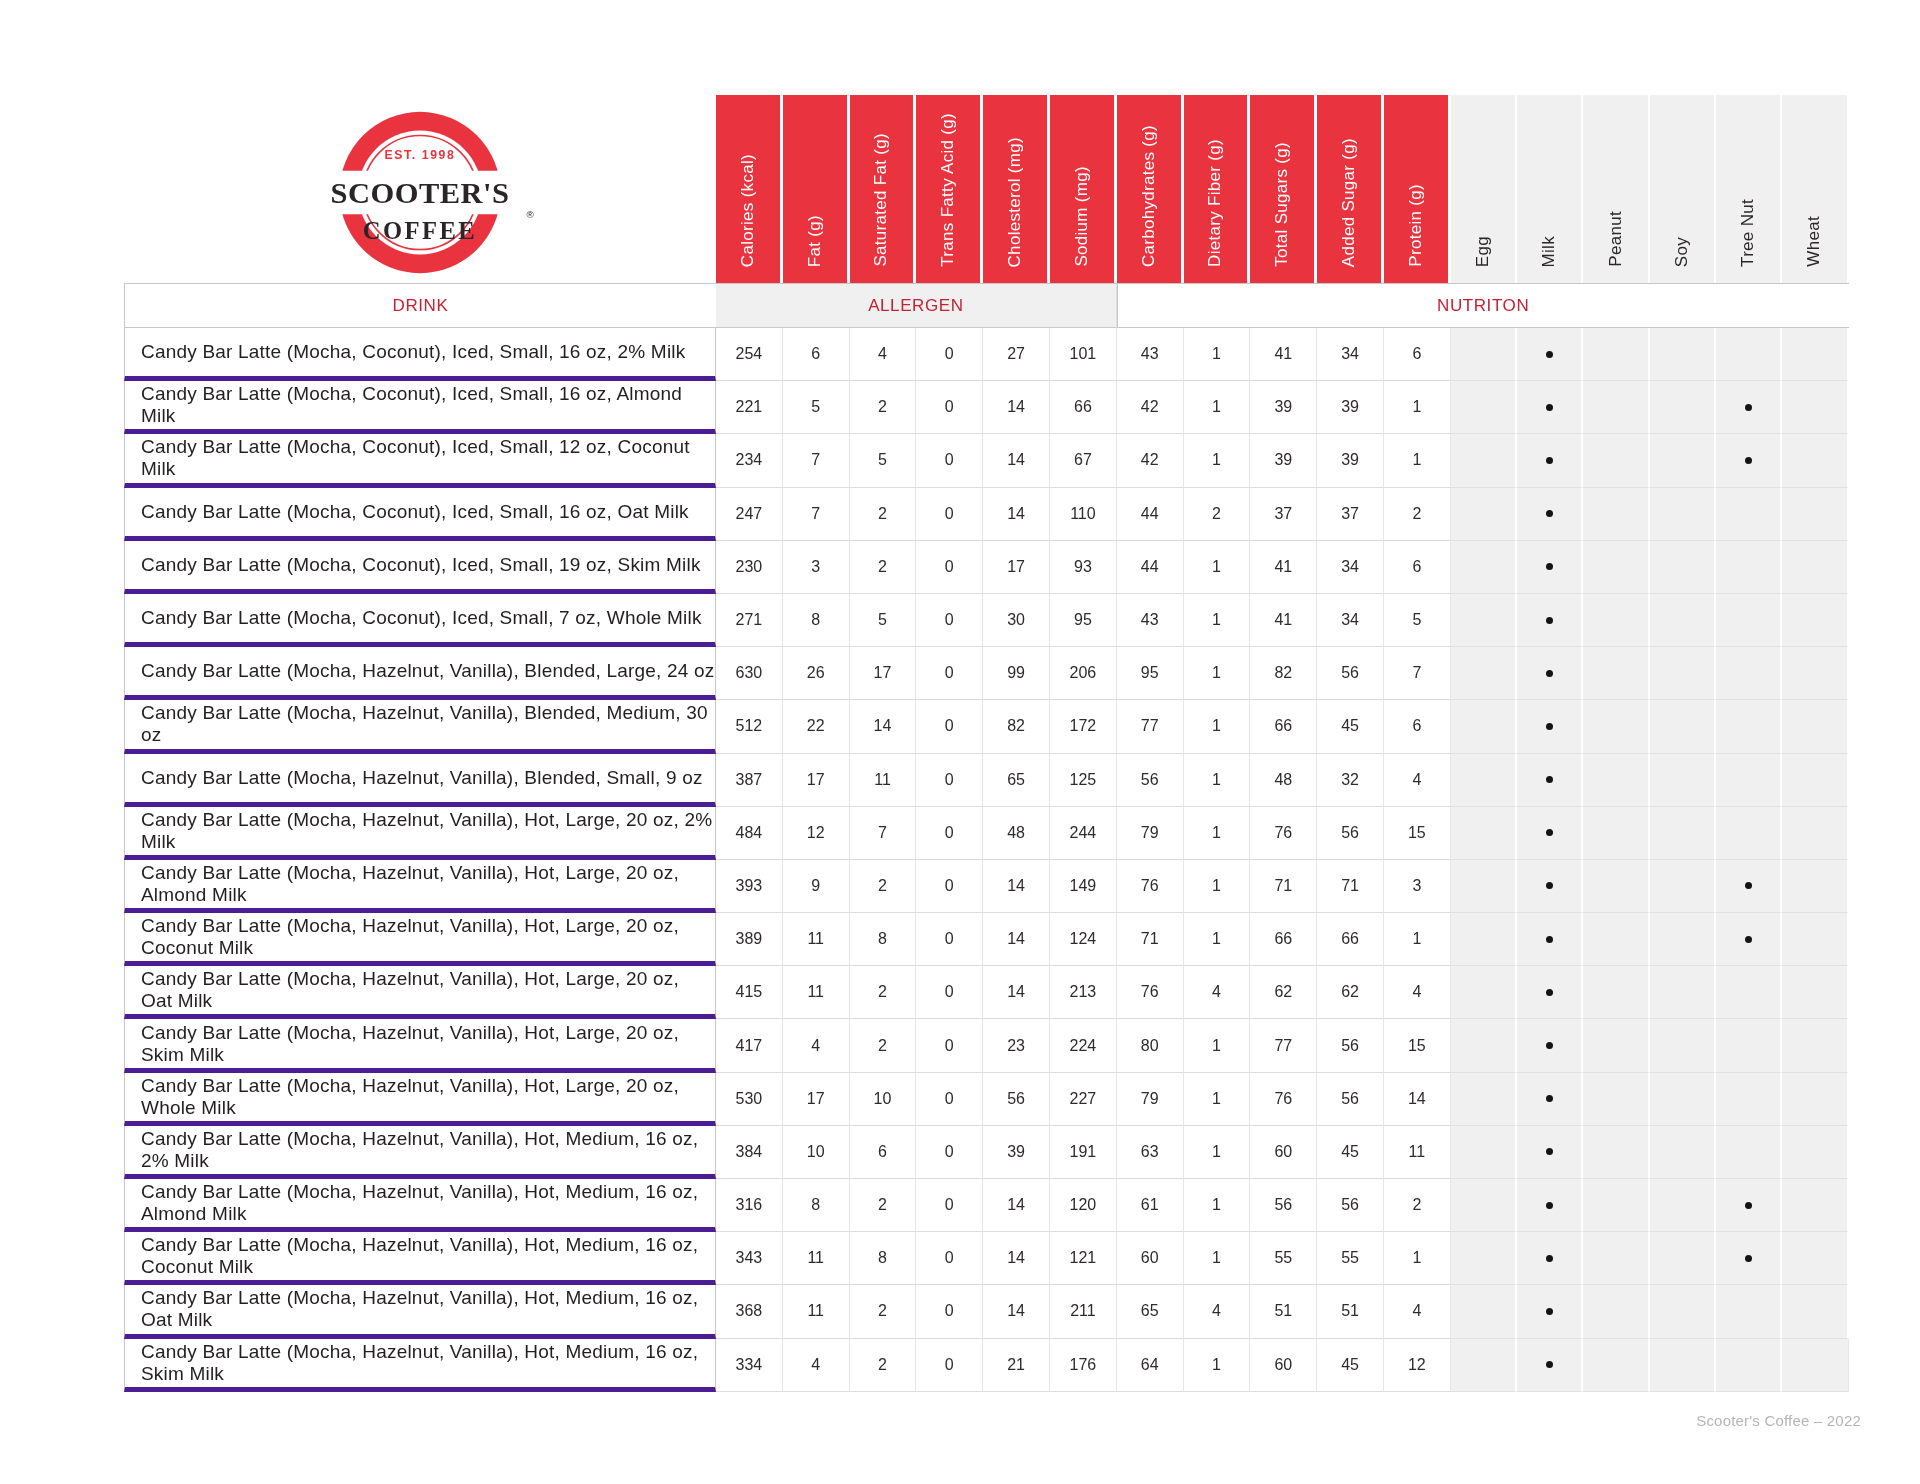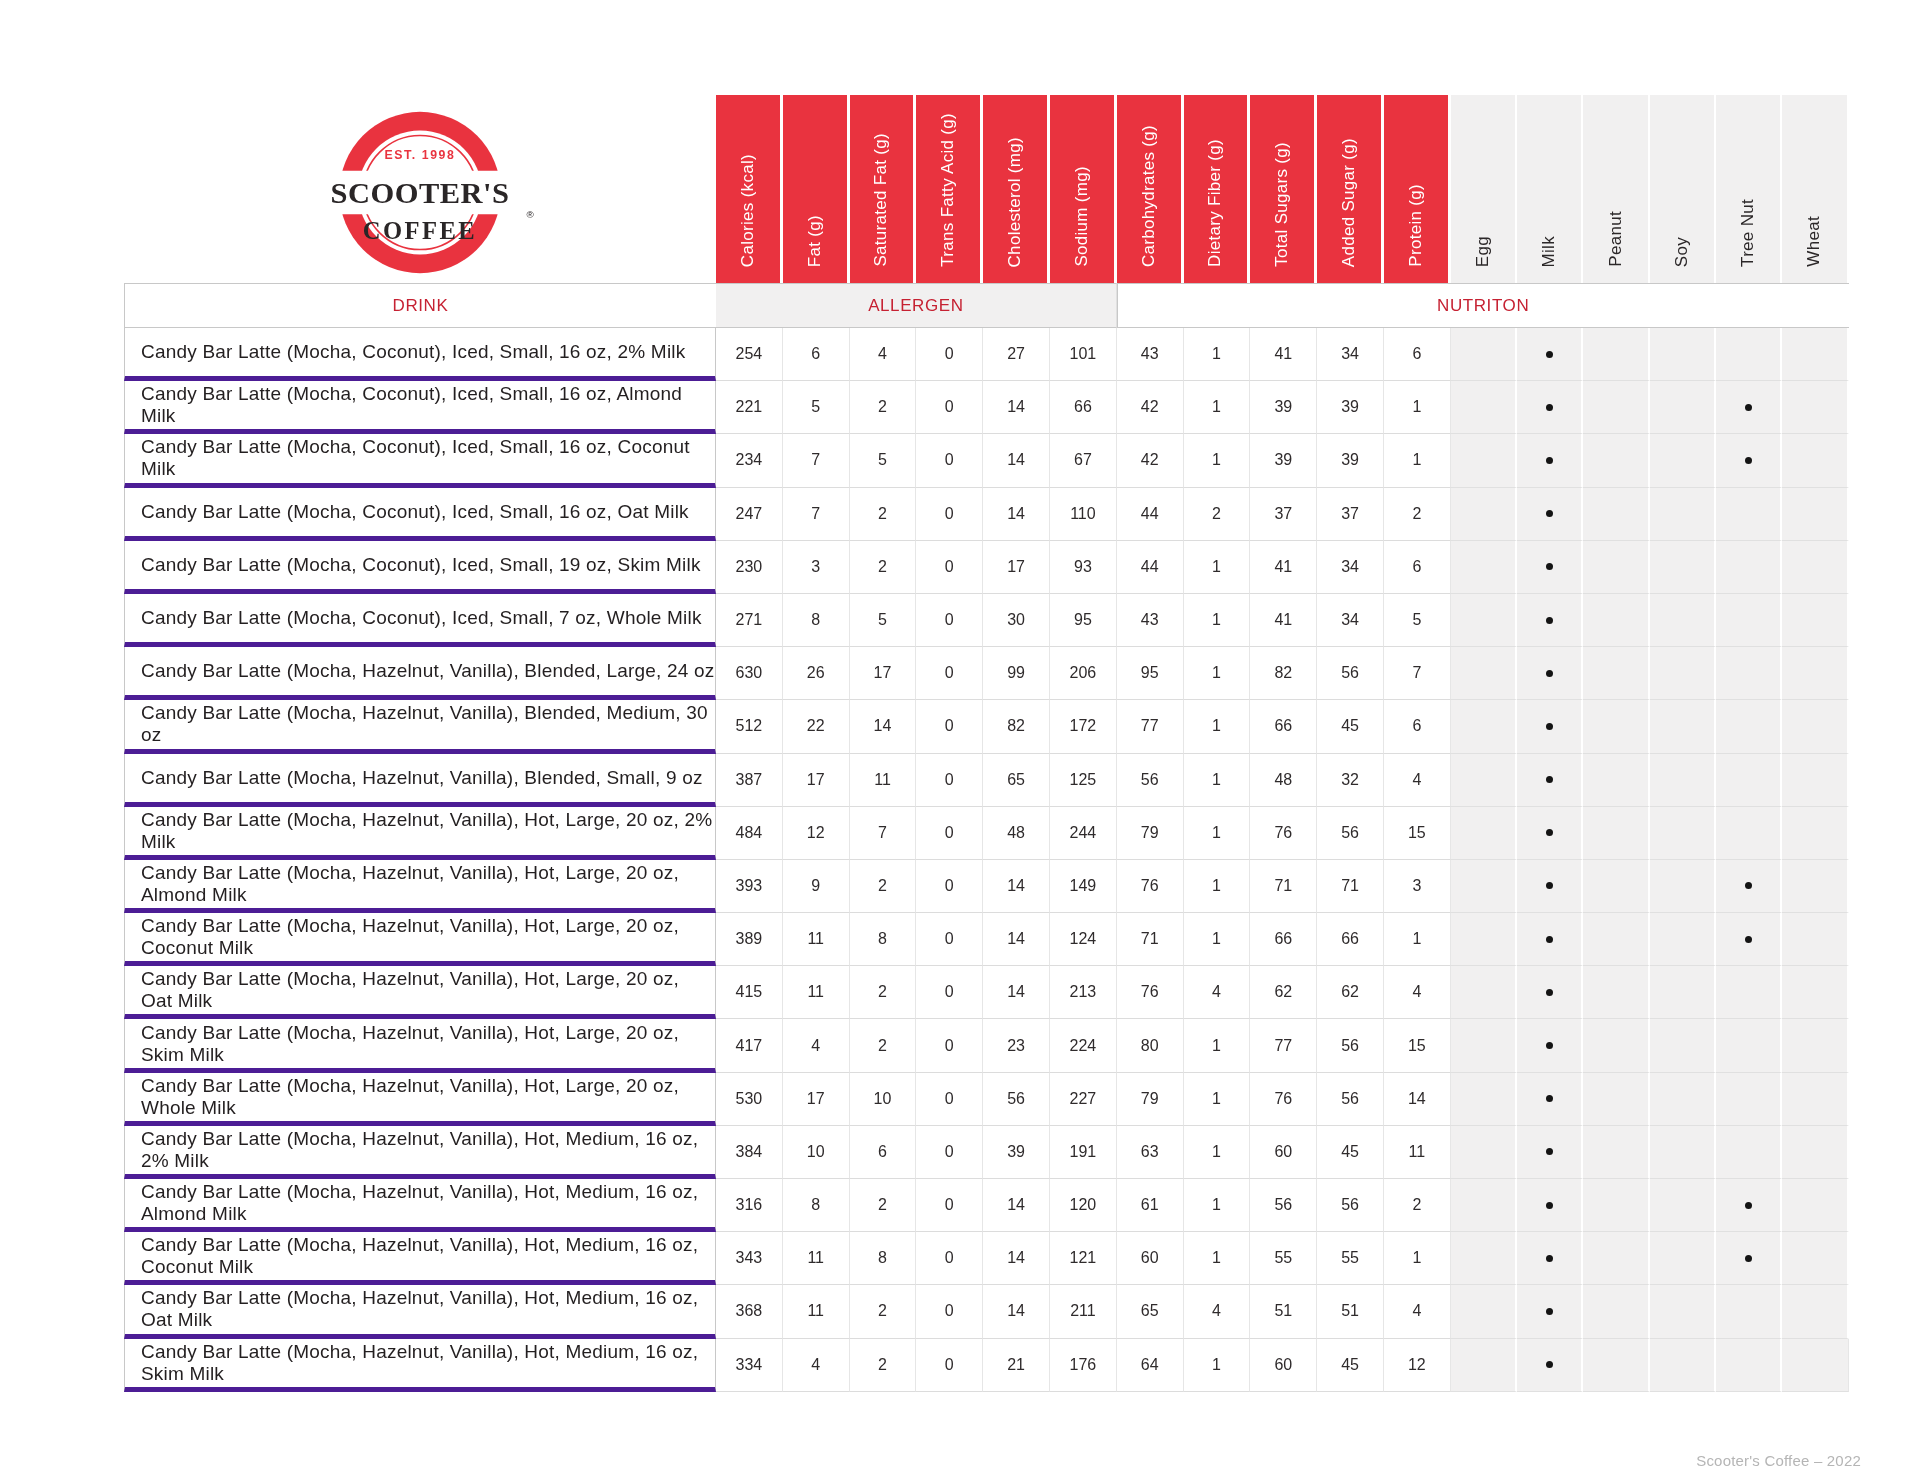--- a/index.html
+++ b/index.html
@@ -39,21 +39,21 @@
   
   .logo{width:236px;height:197px;overflow:visible;margin-top:6px;}
   .logo .est{fill:#E9333F;font-family:"Liberation Sans",sans-serif;font-weight:bold;
              font-size:12.5px;letter-spacing:1.6px;text-anchor:middle;}
   .logo .scooters{fill:#2A2627;font-family:"Liberation Serif",serif;font-weight:bold;
                   font-size:31px;letter-spacing:.5px;text-anchor:middle;}
   .logo .coffee{fill:#2A2627;font-family:"Liberation Serif",serif;font-weight:bold;
                 font-size:25px;letter-spacing:2.5px;text-anchor:middle;}
   .logo .reg{fill:#2A2627;font-size:10px;text-anchor:middle;font-family:"Liberation Sans",sans-serif;}
   
-  .footer{position:absolute;right:87px;top:1452px;font-size:15px;color:#B5B5B5;letter-spacing:.2px;}
+  .footer{position:absolute;right:87px;top:1412px;font-size:15px;color:#B5B5B5;letter-spacing:.2px;}
 </style>
 </head>
 <body>
 
 <div class="page">
   <div class="table">
 
     <div class="cell logo-cell">
       <svg class="logo" viewBox="0 0 240 200">
         <circle cx="120" cy="100" r="82" fill="#E9333F"></circle>
@@ -111,21 +111,21 @@
           <span>Candy Bar Latte (Mocha, Coconut), Iced, Small, 16 oz, 2% Milk</span>
         </div><div class="cell val-cell">254</div><div class="cell val-cell">6</div><div class="cell val-cell">4</div><div class="cell val-cell">0</div><div class="cell val-cell">27</div><div class="cell val-cell">101</div><div class="cell val-cell">43</div><div class="cell val-cell">1</div><div class="cell val-cell">41</div><div class="cell val-cell">34</div><div class="cell val-cell">6</div><div class="cell al-cell"></div><div class="cell al-cell">
           <span class="dot"></span>
         </div><div class="cell al-cell"></div><div class="cell al-cell"></div><div class="cell al-cell"></div><div class="cell al-cell"></div><div class="cell name-cell">
           <span>Candy Bar Latte (Mocha, Coconut), Iced, Small, 16 oz, Almond Milk</span>
         </div><div class="cell val-cell">221</div><div class="cell val-cell">5</div><div class="cell val-cell">2</div><div class="cell val-cell">0</div><div class="cell val-cell">14</div><div class="cell val-cell">66</div><div class="cell val-cell">42</div><div class="cell val-cell">1</div><div class="cell val-cell">39</div><div class="cell val-cell">39</div><div class="cell val-cell">1</div><div class="cell al-cell"></div><div class="cell al-cell">
           <span class="dot"></span>
         </div><div class="cell al-cell"></div><div class="cell al-cell"></div><div class="cell al-cell">
           <span class="dot"></span>
         </div><div class="cell al-cell"></div><div class="cell name-cell">
-          <span>Candy Bar Latte (Mocha, Coconut), Iced, Small, 16 oz, Coconut Milk</span>
+          <span>Candy Bar Latte (Mocha, Coconut), Iced, Small, 12 oz, Coconut Milk</span>
         </div><div class="cell val-cell">234</div><div class="cell val-cell">7</div><div class="cell val-cell">5</div><div class="cell val-cell">0</div><div class="cell val-cell">14</div><div class="cell val-cell">67</div><div class="cell val-cell">42</div><div class="cell val-cell">1</div><div class="cell val-cell">39</div><div class="cell val-cell">39</div><div class="cell val-cell">1</div><div class="cell al-cell"></div><div class="cell al-cell">
           <span class="dot"></span>
         </div><div class="cell al-cell"></div><div class="cell al-cell"></div><div class="cell al-cell">
           <span class="dot"></span>
         </div><div class="cell al-cell"></div><div class="cell name-cell">
           <span>Candy Bar Latte (Mocha, Coconut), Iced, Small, 16 oz, Oat Milk</span>
         </div><div class="cell val-cell">247</div><div class="cell val-cell">7</div><div class="cell val-cell">2</div><div class="cell val-cell">0</div><div class="cell val-cell">14</div><div class="cell val-cell">110</div><div class="cell val-cell">44</div><div class="cell val-cell">2</div><div class="cell val-cell">37</div><div class="cell val-cell">37</div><div class="cell val-cell">2</div><div class="cell al-cell"></div><div class="cell al-cell">
           <span class="dot"></span>
         </div><div class="cell al-cell"></div><div class="cell al-cell"></div><div class="cell al-cell"></div><div class="cell al-cell"></div><div class="cell name-cell">
           <span>Candy Bar Latte (Mocha, Coconut), Iced, Small, 19 oz, Skim Milk</span>

